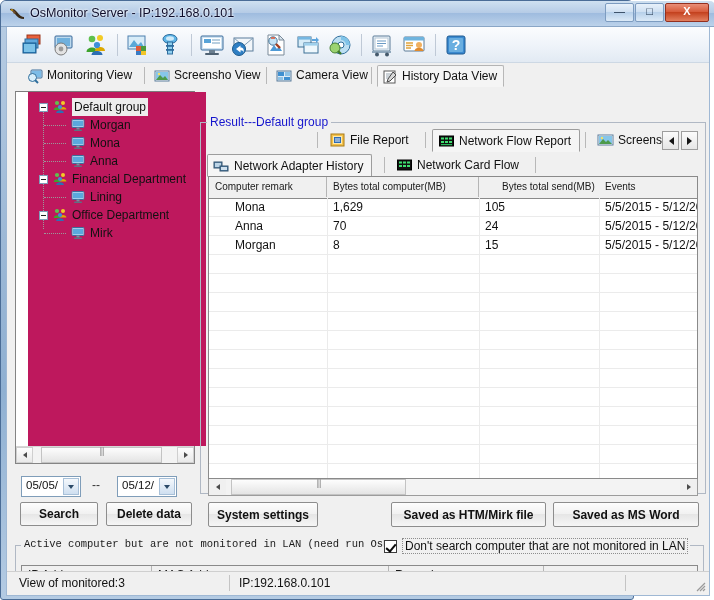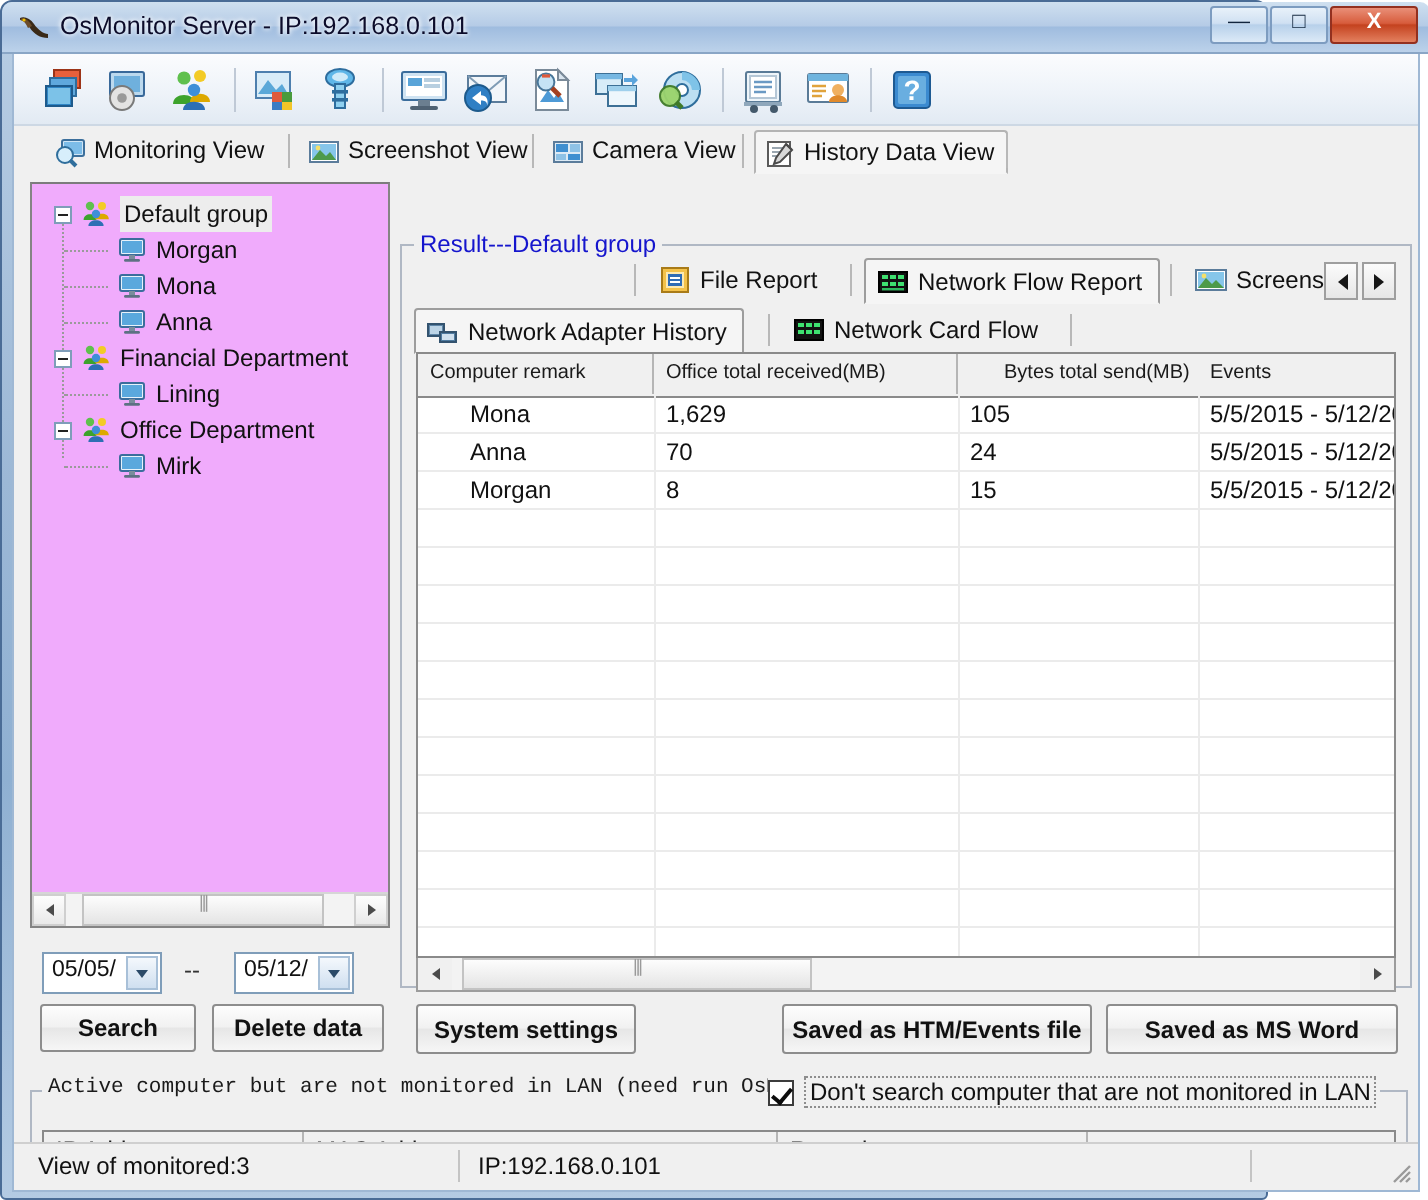--- a/index.html
+++ b/index.html
@@ -130,24 +130,24 @@
   
   #leftpanel {
     position: absolute; left: 8px; top: 64px;
     width: 180px; height: 373px;
     box-sizing: border-box;
     border: 1px solid #848484;
     border-top-color: #7c7c7c;
     background: #ffffff;
   }
   #tree {
-    position: absolute; left: 0; top: 0;
+    position: absolute; left: 12px; top: 0;
     width: 178px; height: 354px;
     overflow: hidden;
-    background: #f0abfc;
+    background: #be185d;
   }
   .tnode {
     position: absolute; height: 18px; line-height: 18px;
     font-size: 12px; color: #111; white-space: nowrap;
     cursor: default;
   }
   .tnode .tlabel { position: absolute; left: 22px; top: 0; }
   .tnode.group .tlabel { background: #ededed; padding: 0 2px; }
   .tnode .ticon { position: absolute; left: 2px; top: 1px; width: 16px; height: 16px; }
   .expander {
@@ -604,21 +604,21 @@
       </div>
       <div class="vtab-div" style="left:137px"></div>
 
       <div class="vtab" style="left:143px">
         <svg class="vicon" viewBox="0 0 16 16">
           <rect x="1" y="3" width="14" height="10" fill="#ffffff" stroke="#5b7c9b"></rect>
           <rect x="2" y="4" width="12" height="8" fill="#86c6ea"></rect>
           <path d="M2 12 L6 7 L9 10 L11 8 L14 12 Z" fill="#4d9a4a"></path>
           <circle cx="5" cy="6" r="1.2" fill="#f4e06a"></circle>
         </svg>
-        <span>Screenshot View</span>
+        <span>Screensho View</span>
       </div>
       <div class="vtab-div" style="left:259px"></div>
 
       <div class="vtab" style="left:265px">
         <svg class="vicon" viewBox="0 0 16 16">
           <rect x="1" y="3" width="14" height="10" fill="#dceaf5" stroke="#5b7c9b"></rect>
           <rect x="2" y="4" width="6" height="4" fill="#3f8fd0"></rect>
           <rect x="9" y="4" width="5" height="4" fill="#8ec2e6"></rect>
           <rect x="2" y="9" width="5" height="3" fill="#8ec2e6"></rect>
           <rect x="8" y="9" width="6" height="3" fill="#3f8fd0"></rect>
@@ -838,21 +838,21 @@
         </svg>
         <span>Network Card Flow</span>
       </div>
       <div class="rtab-div" style="left:328px"></div>
     </div>
 
     <div id="grid">
 
       <div id="grid-head">
         <div class="gcol" style="left:0;width:118px">Computer remark</div>
-        <div class="gcol" style="left:118px;width:152px">Office total received(MB)</div>
+        <div class="gcol" style="left:118px;width:152px">Bytes total computer(MB)</div>
         <div class="gcol" style="left:287px;width:120px">Bytes total send(MB)</div>
         <div class="gcol" style="left:390px;width:120px;border-right:none">Events</div>
       </div>
 
       <div class="gvline" style="left:118px"></div>
       <div class="gvline" style="left:270px"></div>
       <div class="gvline" style="left:390px"></div>
 
       <div class="grow" style="top:21px">
         <div class="gcell" style="left:26px">Mona</div>
@@ -918,21 +918,21 @@
           <i></i>
         </div>
       <div class="sb-track" style="left:17px;width:454px"></div>
       <div class="sb-thumb" style="left:22px;width:175px"></div>
       <div class="sb-arrow arrow-right" style="left:471px;border:none;background:#f0f0f0">
           <i></i>
         </div>
     </div>
 
     <div class="btn" style="left:201px;top:475px;width:110px;height:25px">System settings</div>
-    <div class="btn" style="left:384px;top:475px;width:155px;height:25px">Saved as HTM/Events file</div>
+    <div class="btn" style="left:384px;top:475px;width:155px;height:25px">Saved as HTM/Mirk file</div>
     <div class="btn" style="left:546px;top:475px;width:146px;height:25px">Saved as MS Word</div>
 
     <div id="langroup"></div>
     <div id="langroup-label">Active computer but are not monitored in LAN (need run OsMon</div>
 
     <div id="lan-checkbox-wrap">
       <span class="chk checked"></span>
       <span id="lan-checkbox-label">Don't search computer that are not monitored in LAN</span>
     </div>
 

